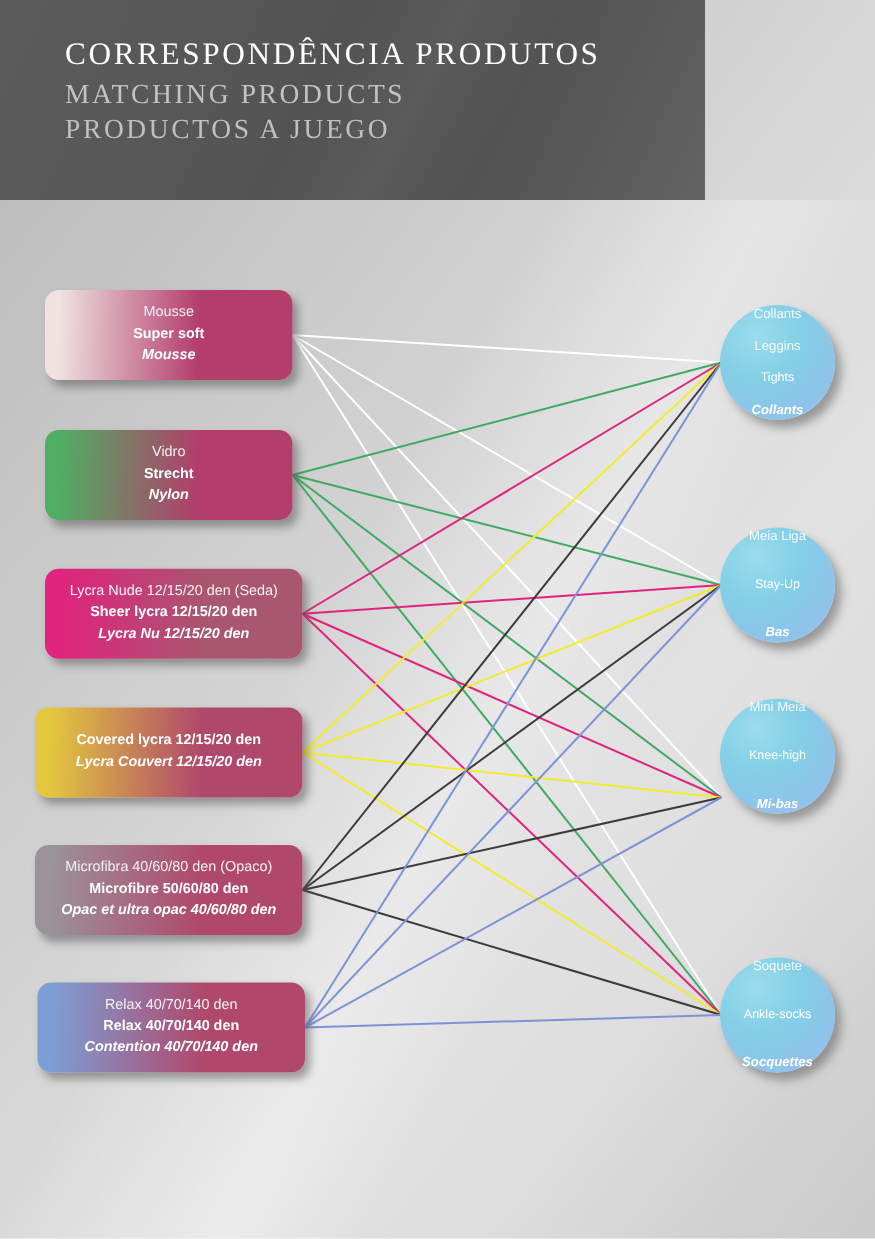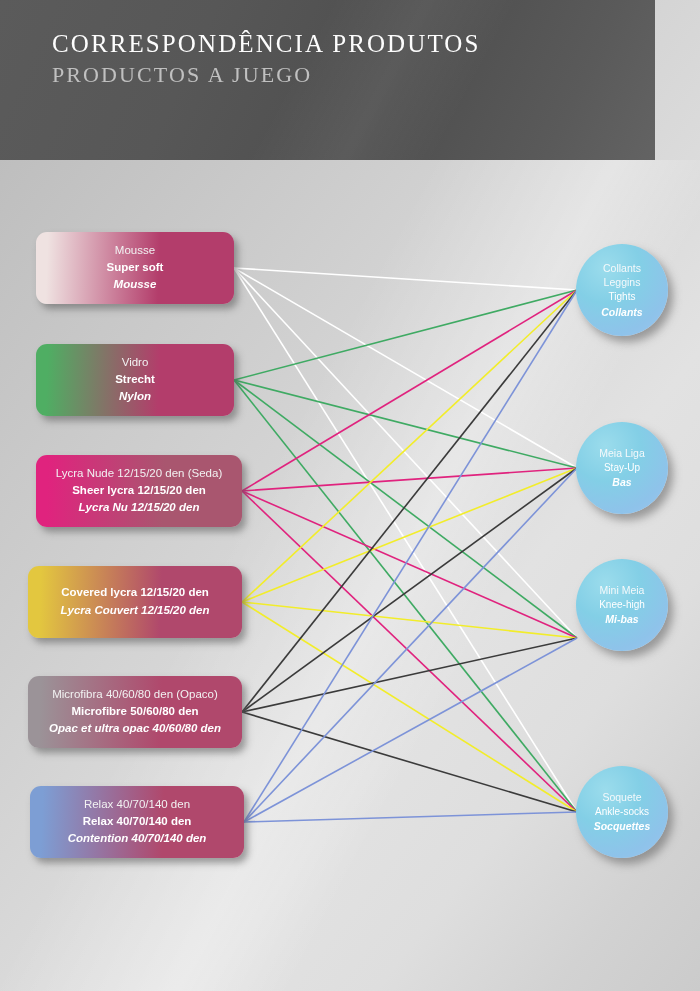--- a/index.html
+++ b/index.html
@@ -31,21 +31,21 @@
     content:"";
     position:absolute; left:0; top:160px; right:0; bottom:0;
     background: linear-gradient(118deg, rgba(255,255,255,0) 38%, rgba(255,255,255,.34) 54%, rgba(255,255,255,0) 64%);
     pointer-events:none;
   }
 
   
   #header {
     position: absolute;
     left: 0; top: 0;
-    width: 655px; height: 160px;
+    width: 564px; height: 160px;
     background: linear-gradient(115deg, #5b5b5b 0%, #575757 30%, #4e4e4e 60%, #5a5a5a 85%, #636363 100%);
     z-index: 6;
     padding-left: 26px;
   }
   #header::before{
     content:"";
     position:absolute; inset:0;
     background: linear-gradient(118deg, rgba(255,255,255,0) 45%, rgba(255,255,255,.07) 58%, rgba(255,255,255,0) 70%);
   }
   .title-block {
@@ -94,35 +94,36 @@
   .circle {
     position: absolute;
     width: 92px; height: 92px;
     border-radius: 50%;
     z-index: 4;
     background: radial-gradient(circle at 32% 26%, #9bdcec 0%, #83cfe6 38%, #8ec3ea 72%, #9bc3ef 100%);
     box-shadow: 5px 6px 8px rgba(95,95,95,.55);
     display: flex;
     flex-direction: column;
     align-items: center;
-    justify-content: center;
+    justify-content: space-between;
     text-align: center;
   }
   .circle .c1 { font-size: 10.5px; color: #f4f9fb; line-height: 1.42; white-space: nowrap; }
   .circle .c2 { font-size: 10px; color: #ffffff; font-weight: normal; line-height: 1.42; white-space: nowrap; }
   .circle .c3 { font-size: 10.5px; color: #ffffff; font-weight: bold; font-style: italic; line-height: 1.42; white-space: nowrap; }
 </style>
 </head>
 <body>
 
 <div id="page">
 
   <div id="header">
     <div class="title-block">
       <div class="title-line t1">CORRESPONDÊNCIA PRODUTOS</div>
+      <div class="title-line t2">MATCHING PRODUCTS</div>
       <div class="title-line t3">PRODUCTOS A JUEGO</div>
     </div>
   </div>
 
   <svg id="links" viewBox="0 0 700 991" width="700" height="991">
       <line x1="234" y1="268" x2="577" y2="290" stroke="#ffffff" stroke-width="1.6"></line>
       <line x1="234" y1="268" x2="577" y2="468" stroke="#ffffff" stroke-width="1.6"></line>
       <line x1="234" y1="268" x2="577" y2="638" stroke="#ffffff" stroke-width="1.6"></line>
       <line x1="234" y1="268" x2="577" y2="812" stroke="#ffffff" stroke-width="1.6"></line>
       <line x1="234" y1="380" x2="577" y2="290" stroke="#3faa63" stroke-width="1.6"></line>

